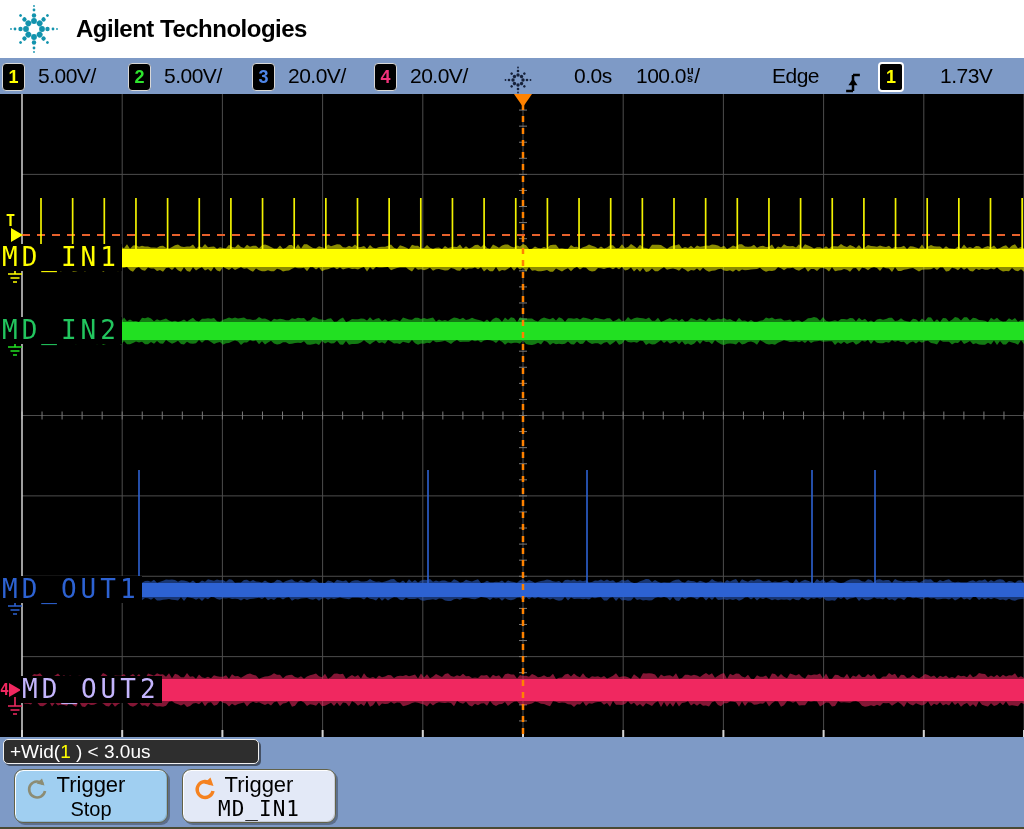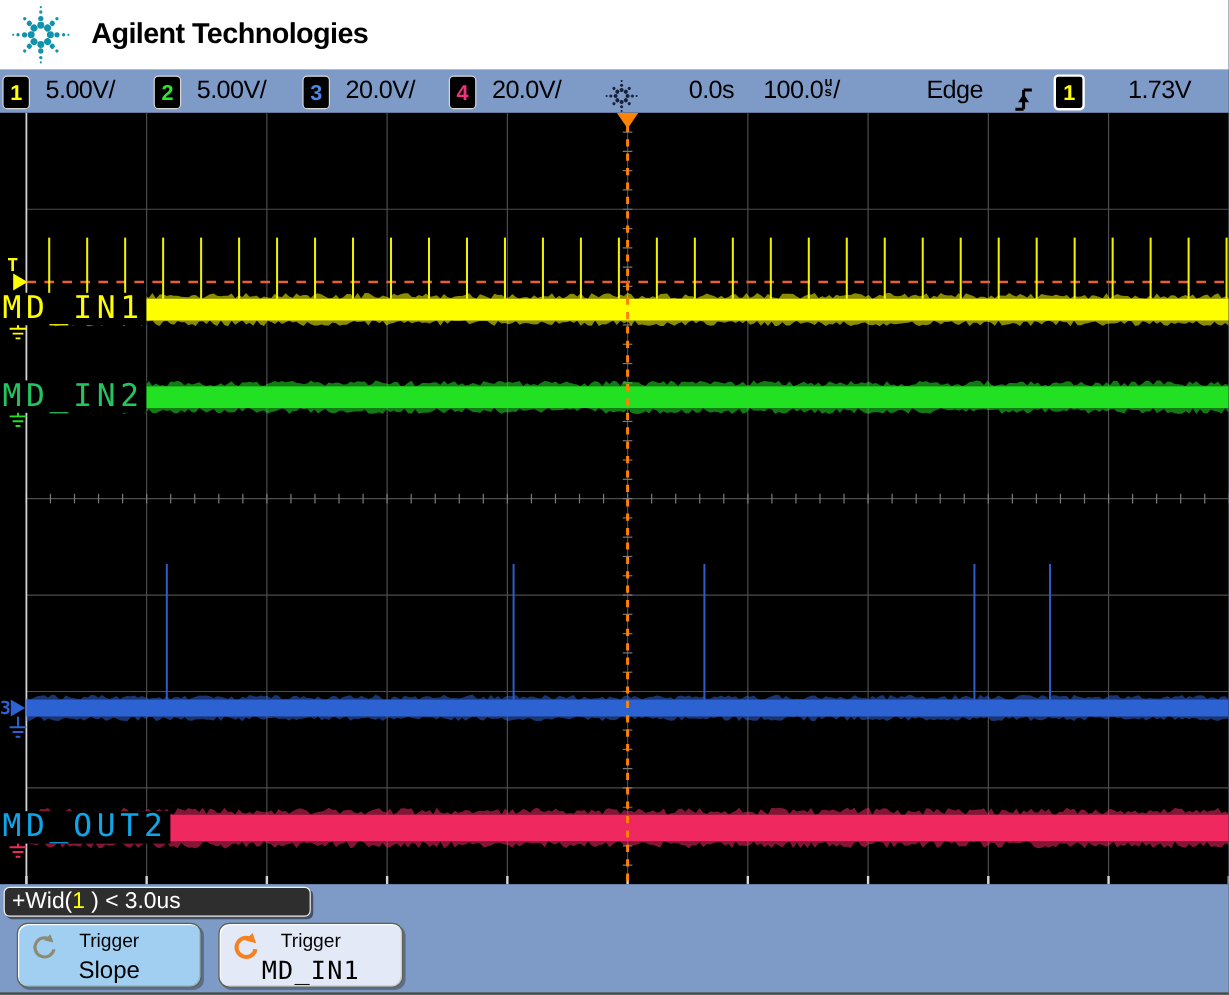--- a/index.html
+++ b/index.html
@@ -36,21 +36,21 @@
   
   .bottom-panel{position:absolute;left:0;top:737px;width:1024px;height:92px;background:#7e9ac6;
                 border-bottom:2px solid #4a4a33;box-sizing:border-box;}
   .trig-cond{position:absolute;left:3px;top:2px;width:248px;height:23px;background:#2e2e2e;
              border:1px solid #f0f0f0;border-radius:5px;box-shadow:2px 2px 0 rgba(20,20,20,.55);
              line-height:23px;font-size:19px;color:#fff;padding-left:6px;}
   .softkey{position:absolute;top:32px;width:154px;height:54px;border-radius:9px;
            border:1px solid #62624a;box-sizing:border-box;
            box-shadow:inset 1px 1px 0 rgba(255,255,255,.95),inset -1px -1px 0 rgba(0,0,0,.12),2px 2px 0 rgba(30,30,30,.35);
            text-align:center;color:#000;cursor:pointer;}
-  .softkey .sk-title{font-size:16px;line-height:26px;margin-top:2px;}
+  .softkey .sk-title{font-size:22px;line-height:26px;margin-top:2px;}
   .softkey .sk-value{font-size:20px;line-height:22px;}
   .softkey .sk-value.mono{font-family:"DejaVu Sans Mono","Liberation Mono",monospace;font-size:21px;letter-spacing:1px;}
   .knob{position:absolute;left:8px;top:7px;}
   .sk-blue{background:#a0cff1;}
   .sk-light{background:#e3e9f7;}
 </style>
 </head>
 <body>
 
 <div id="screen">
@@ -368,35 +368,36 @@
       <path d="M15 20 V29 M8 29 H22 M10.5 33 H19.5 M13 37 H17" stroke="currentColor" stroke-width="1.6" fill="none"></path>
     </svg>
     <svg class="chmark" width="24" height="46" viewBox="0 0 24 46" style="top: 583px; color: rgb(240, 40, 96);">
       <text x="0" y="18" fill="currentColor" font-size="15" font-weight="bold" font-family="DejaVu Sans Mono, monospace">4</text>
       <polygon points="9,6 21,13 9,20" fill="currentColor"></polygon>
       <path d="M15 20 V29 M8 29 H22 M10.5 33 H19.5 M13 37 H17" stroke="currentColor" stroke-width="1.6" fill="none"></path>
     </svg>
 
     <div class="trace-label" style="top: 150px; color: rgb(255, 255, 0);">MD_IN1</div>
     <div class="trace-label" style="top: 223px; color: #22c55e;">MD_IN2</div>
-    <div class="trace-label" style="top: 582px; color: #0ea5e9;">MD_OUT2</div>
+    <div class="trace-label" style="top: 482px; color: rgb(45, 98, 210);">MD_OUT1</div>
+    <div class="trace-label" style="top: 582px; color: #c4b5fd; margin-left: 20px;">MD_OUT2</div>
   </div>
 
   <div class="bottom-panel">
     <div class="trig-cond">
       <span>+Wid(</span><span style="color: rgb(255, 255, 0);">1</span><span> ) &lt; 3.0us</span>
     </div>
 
     <div class="softkey sk-blue" style="left:14px">
       <svg class="knob" width="26" height="24" viewBox="0 0 26 24">
         <path d="M20 7 A8 8 0 1 0 22 14" fill="none" stroke="#8c8c74" stroke-width="2.6"></path>
         <polygon points="21.5,8.5 13.5,6.5 19,1.5" fill="#8c8c74"></polygon>
       </svg>
       <div class="sk-title">Trigger</div>
-      <div class="sk-value">Slope</div>
+      <div class="sk-value">Stop</div>
     </div>
 
     <div class="softkey sk-light" style="left:182px">
       <svg class="knob" width="26" height="24" viewBox="0 0 26 24">
         <path d="M20 7 A8 8 0 1 0 22 14" fill="none" stroke="#f58220" stroke-width="3.4"></path>
         <polygon points="22.5,9 13,6.5 19.5,0.5" fill="#f58220"></polygon>
       </svg>
       <div class="sk-title">Trigger</div>
       <div class="sk-value mono">MD_IN1</div>
     </div>

